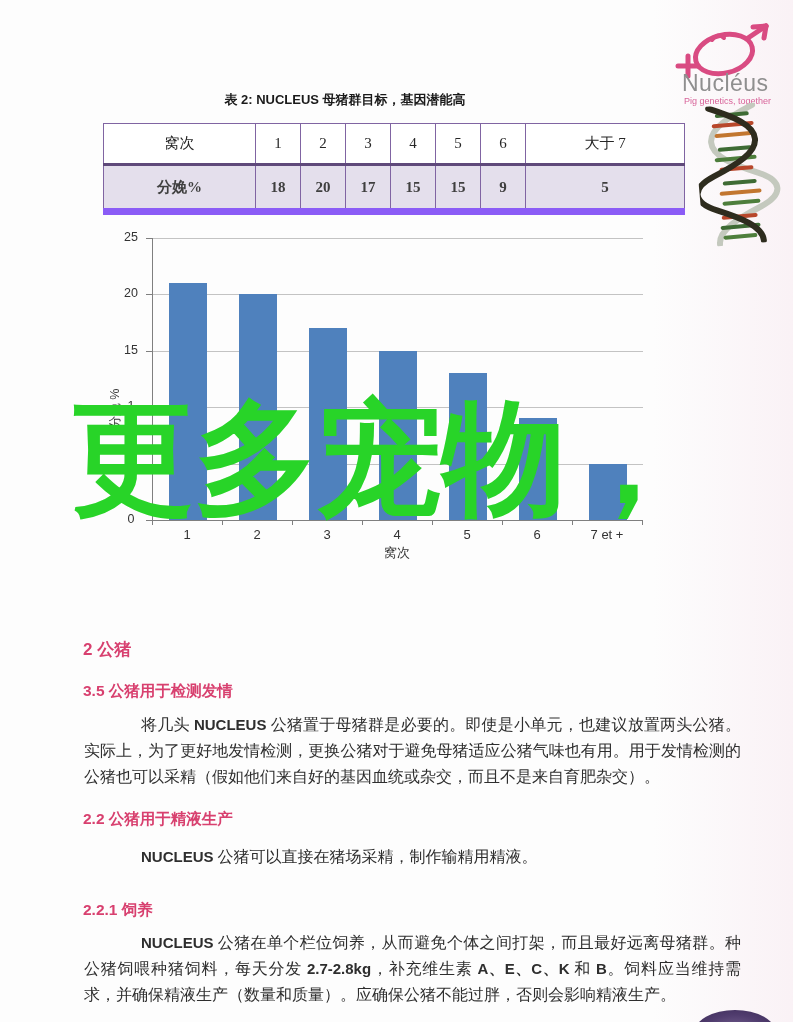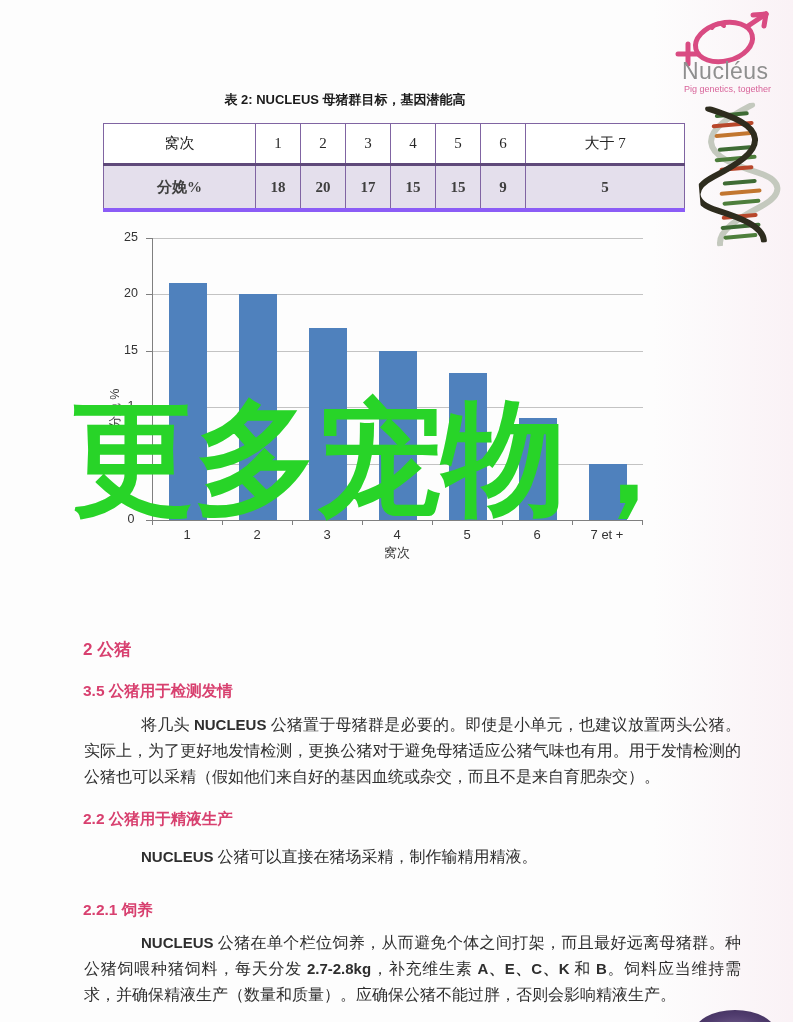--- a/index.html
+++ b/index.html
@@ -1,34 +1,34 @@
 <!DOCTYPE html>
 <html><head>
 <meta charset="utf-8">
 <style>
   html,body{margin:0;padding:0;background:#888;}
   .page{position:relative;width:793px;height:1022px;background:#fdfdfd;overflow:hidden;
         font-family:"Liberation Sans",sans-serif;margin:0 auto;}
   .tint{position:absolute;right:0;top:0;width:140px;height:100%;
         background:linear-gradient(to left,rgba(243,216,229,0.30),rgba(243,216,229,0));}
   
-  .logo-wrap{position:absolute;left:660px;top:8px;width:128px;}
+  .logo-wrap{position:absolute;left:660px;top:20px;width:128px;}
   .brand{position:absolute;left:22px;top:50px;width:104px;font-size:23px;color:#8f8f8f;
          font-family:"Liberation Sans",sans-serif;letter-spacing:0.5px;}
   .tagline{position:absolute;left:24px;top:76px;width:110px;font-size:9px;color:#d8649a;}
   .dna{position:absolute;left:698px;top:104px;transform:rotate(-5deg);}
   
   .tbl-caption{position:absolute;left:55px;top:91px;width:580px;text-align:center;
          font-size:13px;font-weight:bold;color:#1a1a1a;}
   table.goal{position:absolute;left:103px;top:123px;width:581px;border-collapse:collapse;
          table-layout:fixed;font-family:"Liberation Serif",serif;}
   table.goal td{border-left:1.5px solid #8064A2;border-right:1.5px solid #8064A2;
          text-align:center;vertical-align:middle;font-size:15px;color:#262626;}
   table.goal tr.hdr td{height:37px;border-top:1.5px solid #8064A2;border-bottom:3px solid #5F497A;background:#fff;}
-  table.goal tr.dat td{height:40px;border-bottom:4px solid #8b5cf6;background:#E4DFEC;font-weight:600;color:#3f3f3f;}
+  table.goal tr.dat td{height:40px;border-bottom:7px solid #8b5cf6;background:#E4DFEC;font-weight:600;color:#3f3f3f;}
   
   .chart{position:absolute;left:0;top:0;}
   .plot{position:absolute;left:152px;top:238px;width:490px;height:282px;
         border-left:1.5px solid #7F7F7F;border-bottom:1.5px solid #7F7F7F;}
   .gridline{position:absolute;left:0;width:100%;height:0;border-top:1px solid #C3C3C3;}
   .bar{position:absolute;bottom:0;width:38px;background:#4F81BD;}
   .ytick{position:absolute;width:30px;text-align:center;font-size:12.5px;color:#333;}
   .ytickmark{position:absolute;width:6px;height:0;border-top:1.5px solid #7F7F7F;}
   .xtickmark{position:absolute;width:0;height:5px;border-left:1px solid #7F7F7F;}
   .xlab{position:absolute;text-align:center;font-size:13px;color:#333;}

